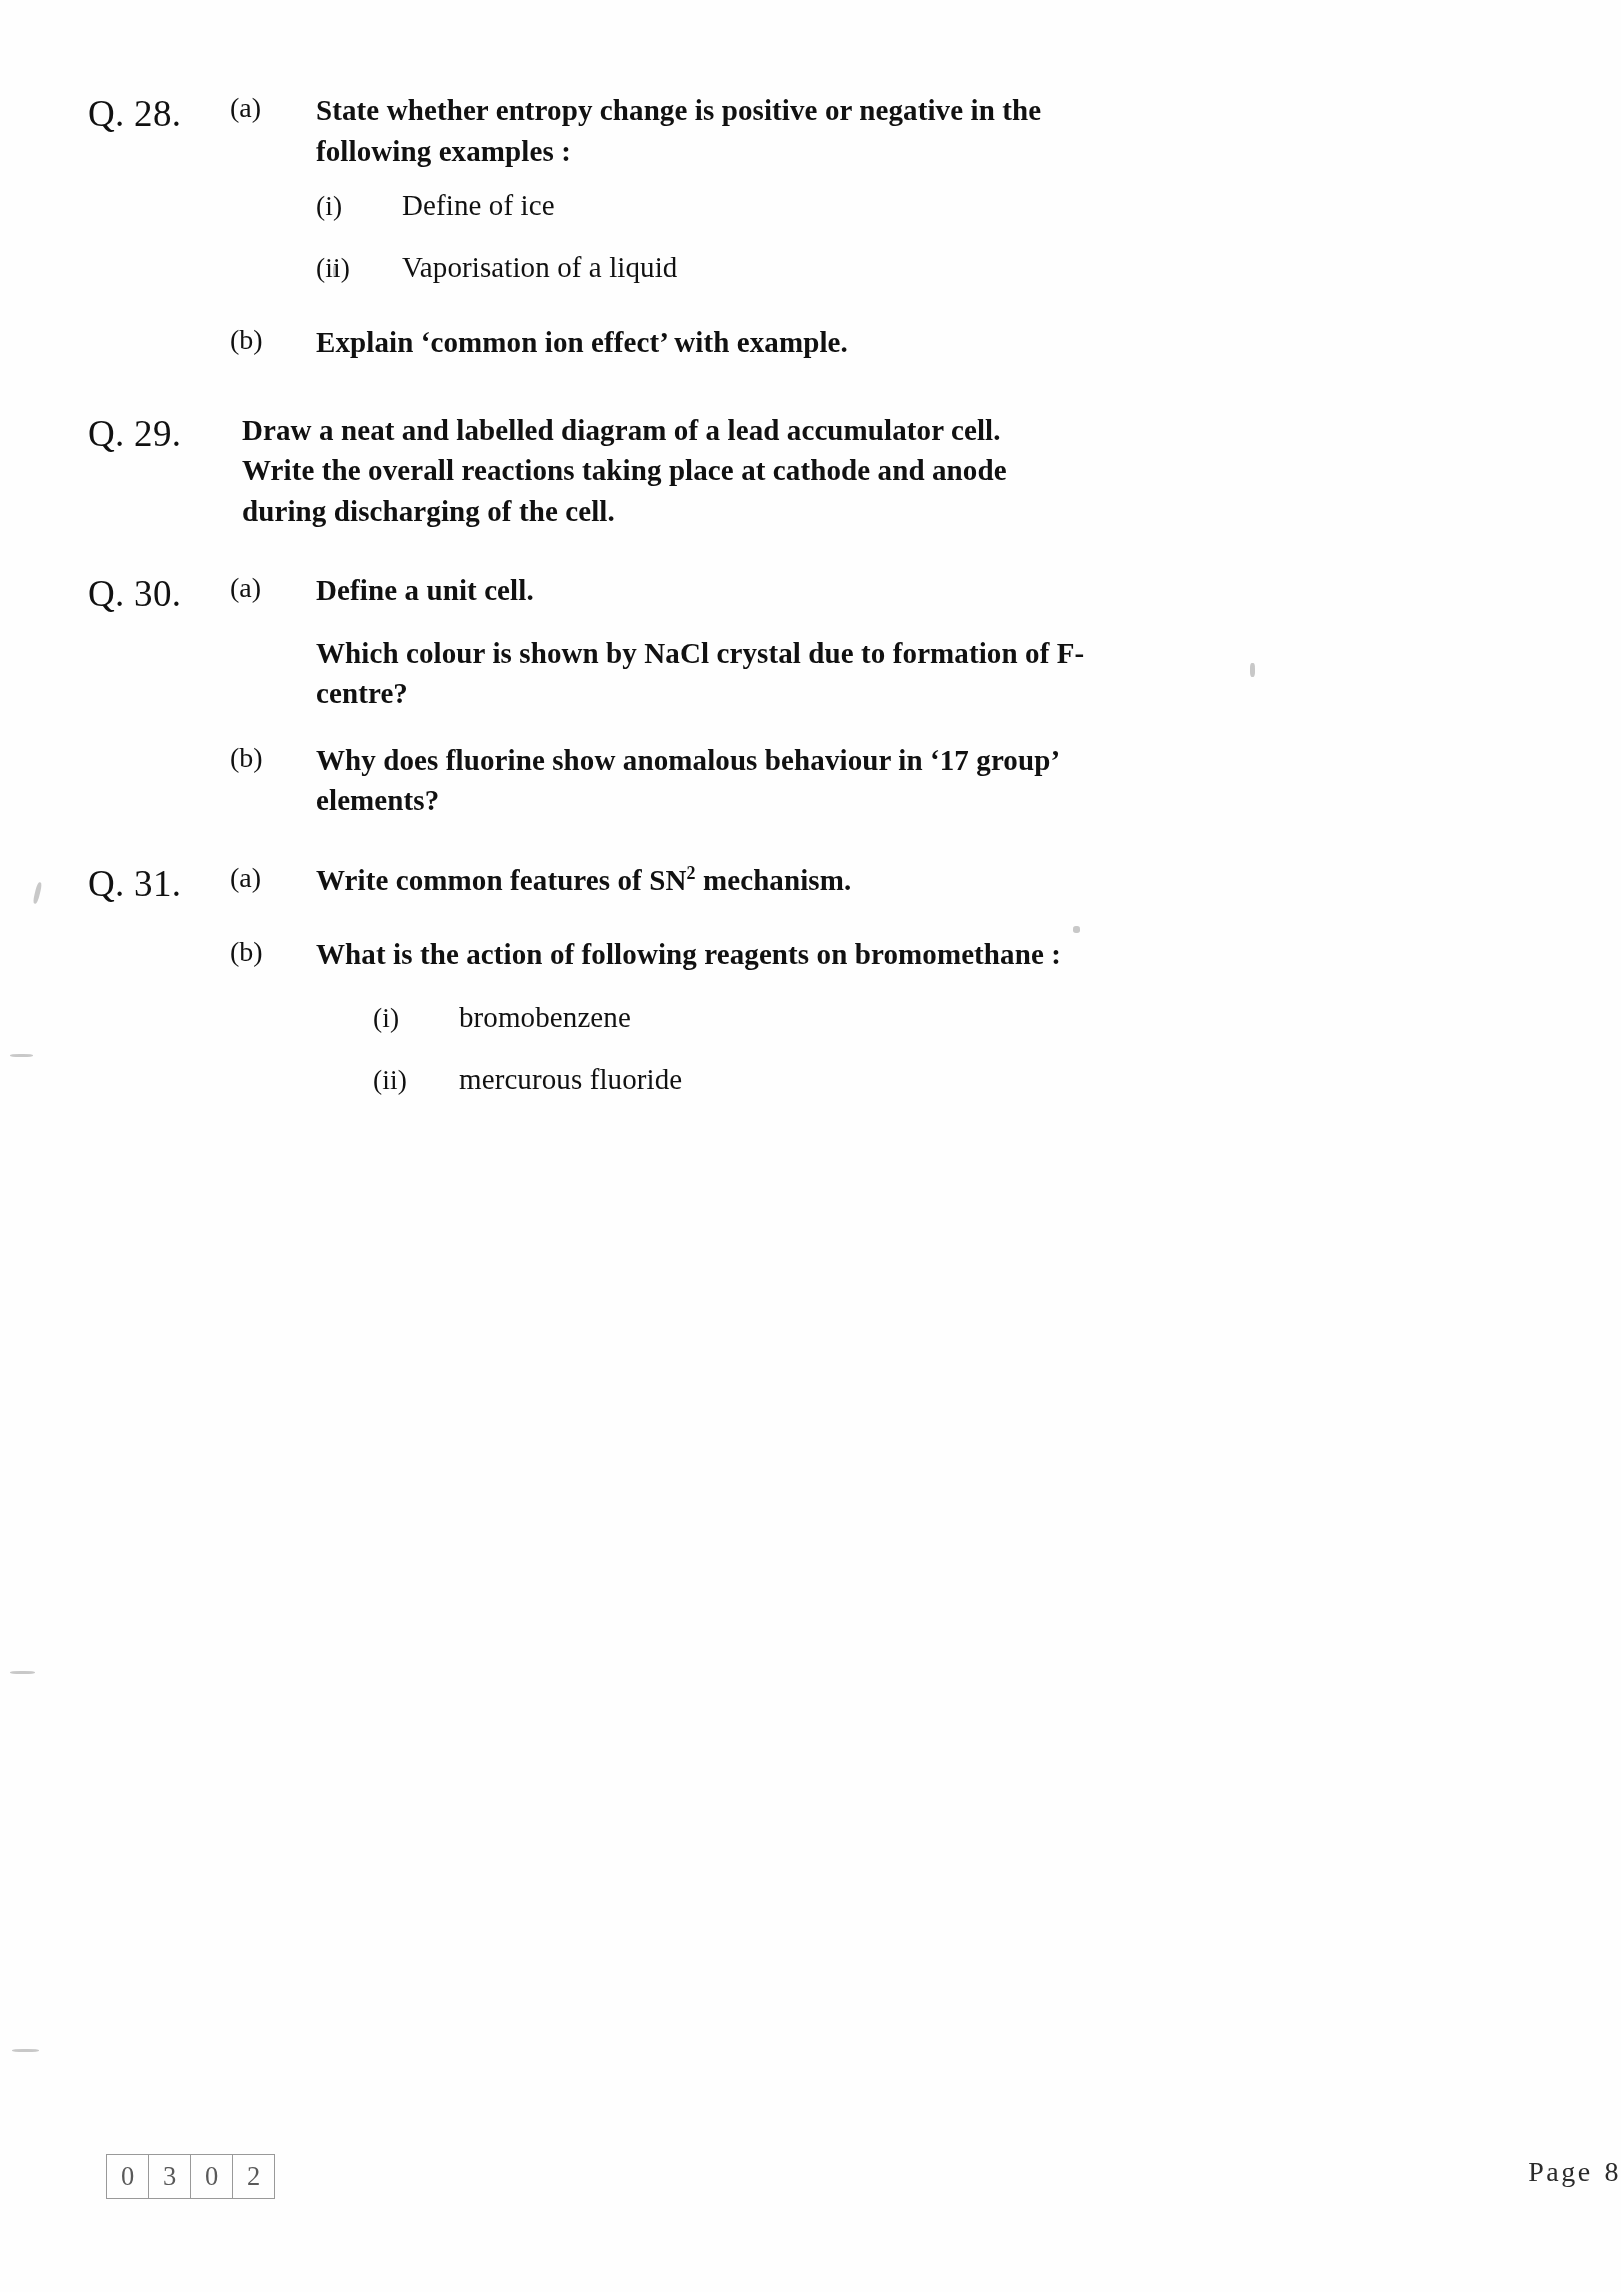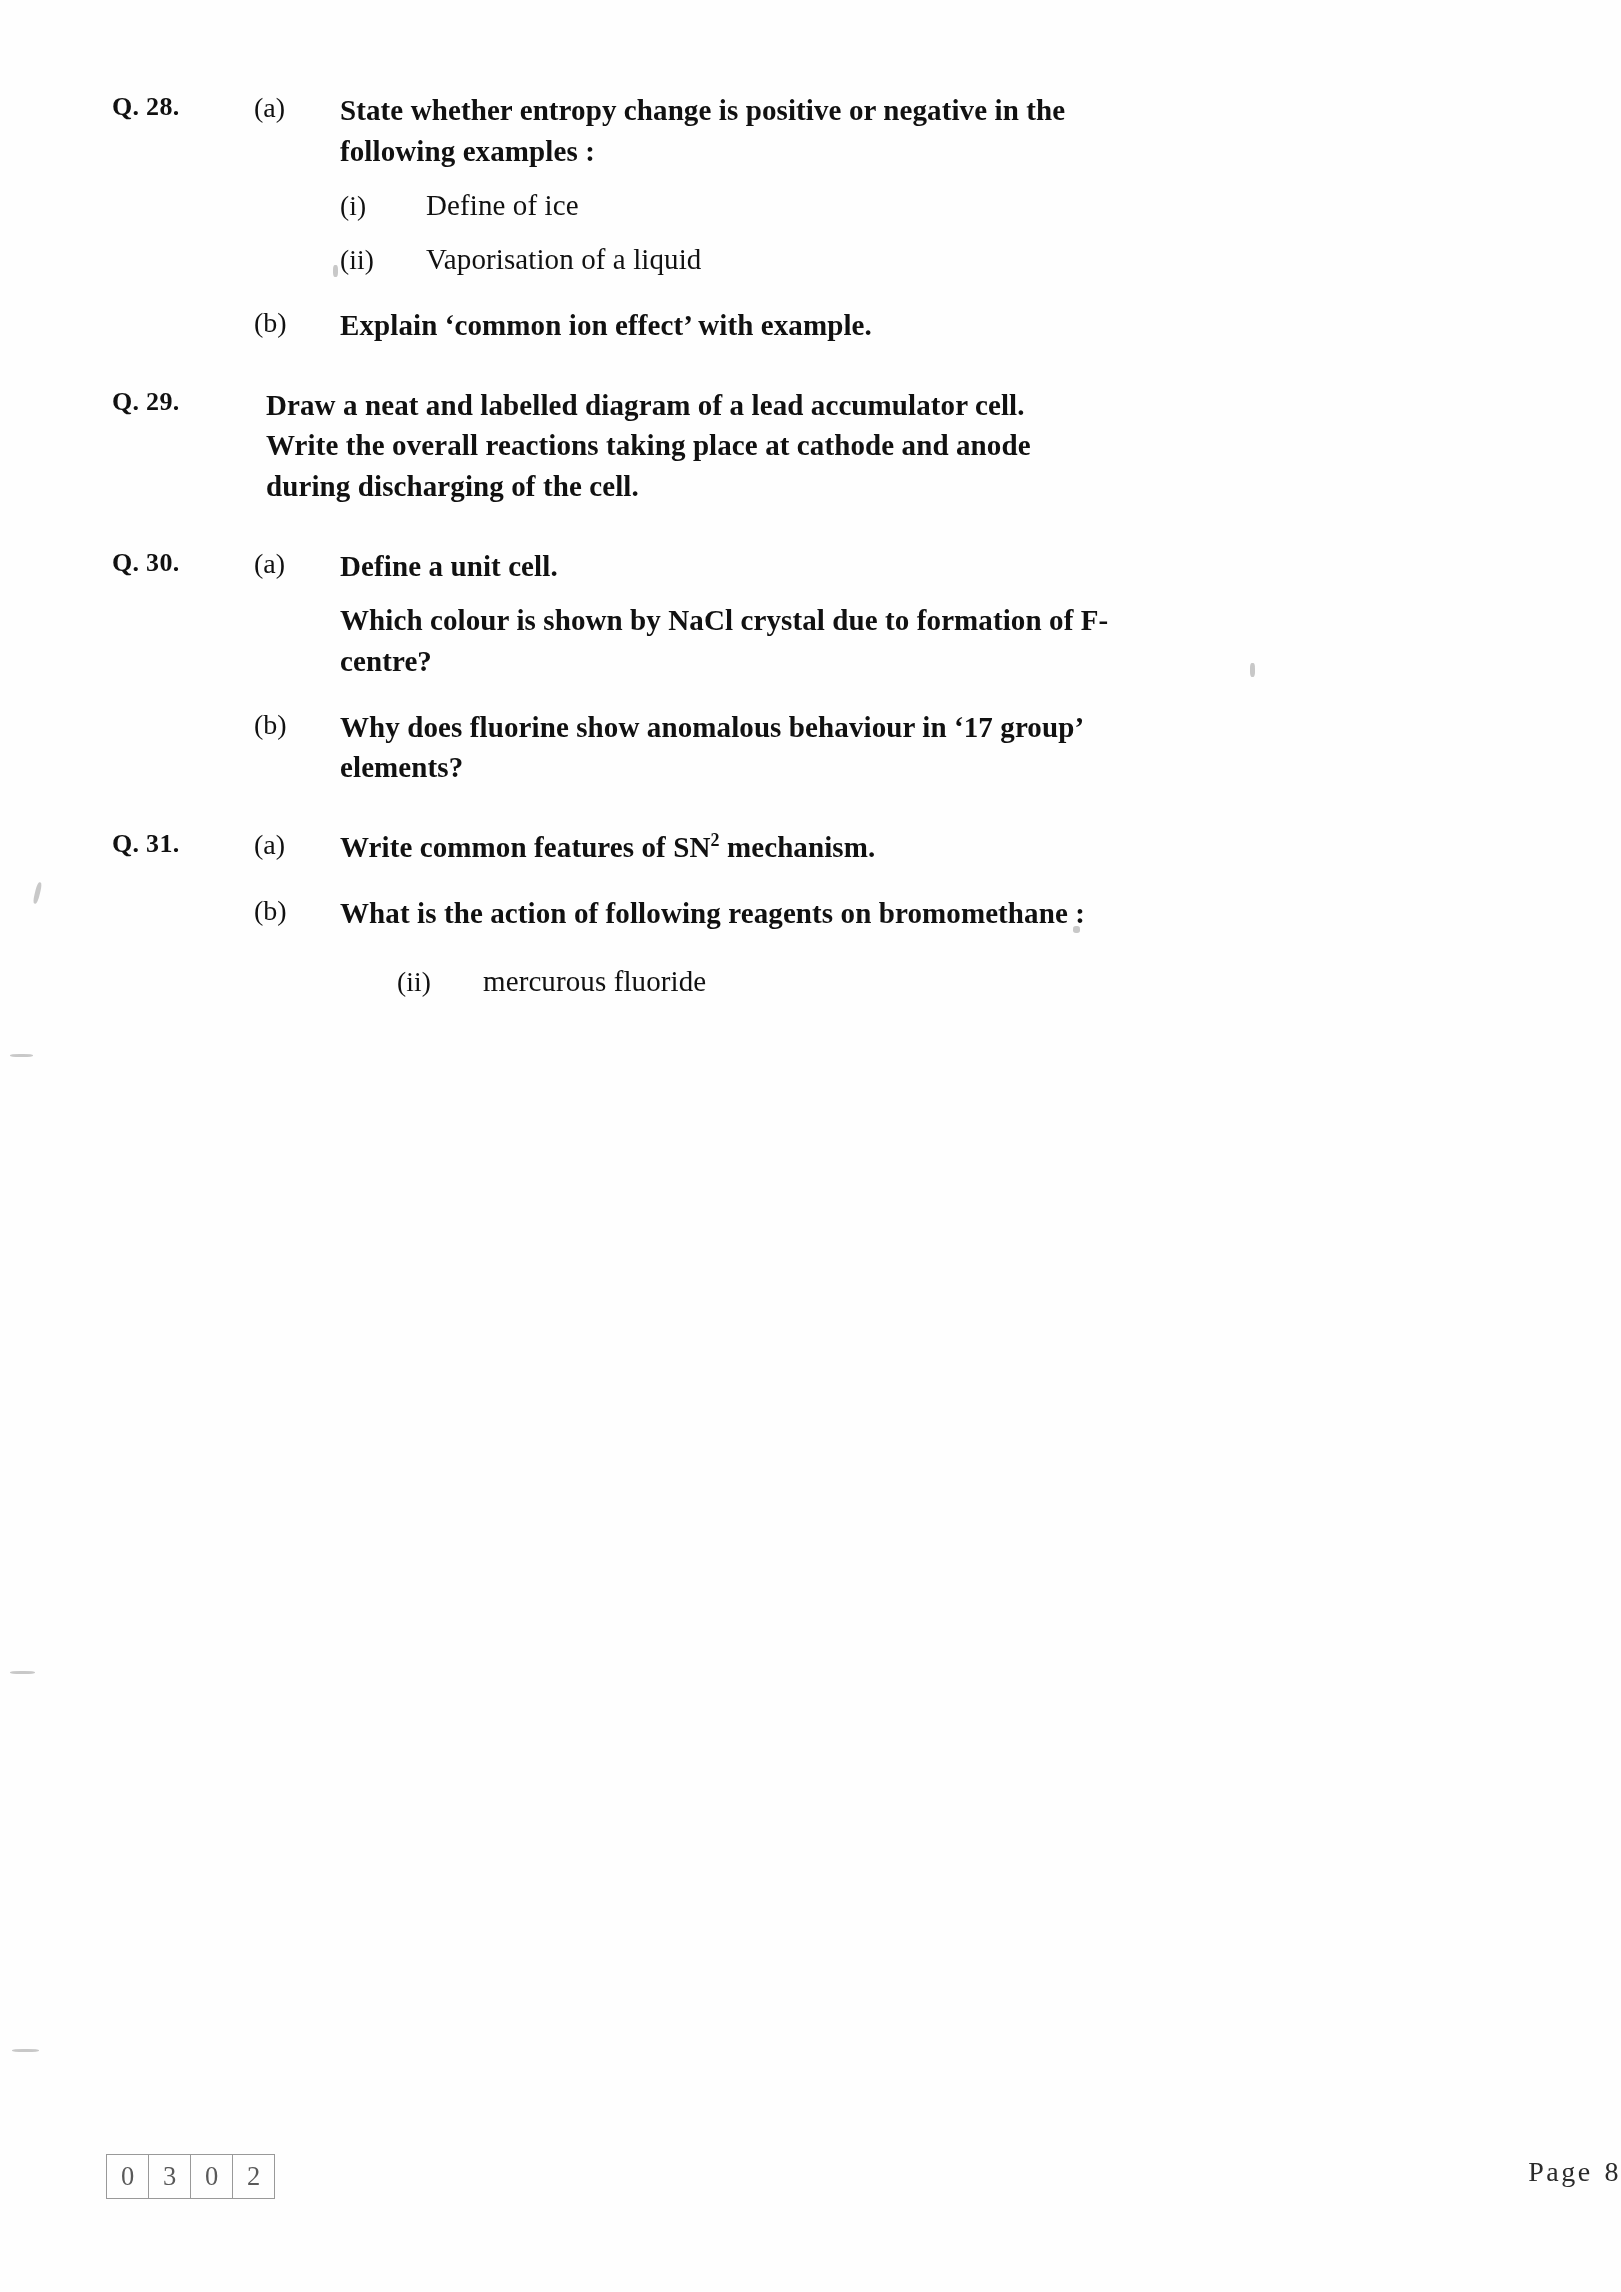--- a/index.html
+++ b/index.html
@@ -37,24 +37,24 @@
     position: relative;
     margin: 0;
   }
   .row {
     display: flex;
     align-items: flex-start;
   }
   .qnum {
     width: 142px;
     flex: 0 0 142px;
-    font-weight: bold;
-    font-size: 26px;
+    font-weight: normal;
+    font-size: 37px;
     letter-spacing: 0.3px;
-    padding-left: 112px;
+    padding-left: 88px;
     box-sizing: content-box;
     line-height: 1.32;
   }
   .qnum.blank { visibility: hidden; }
   .sublabel {
     width: 86px;
     flex: 0 0 86px;
     font-size: 28px;
     line-height: 1.32;
   }
@@ -215,20 +215,27 @@
         <div class="sublabel">(a)</div>
         <div class="body-text wide"><span>Write common features of SN</span><sup>2</sup><span> mechanism.</span></div>
       </div>
       <div class="gap-m"></div>
       <div class="row">
         <div class="qnum blank">&nbsp;</div>
         <div class="sublabel">(b)</div>
         <div class="body-text wide" style="max-width:814px;">What is the action of following reagents on bromomethane :</div>
       </div>
       <div class="gap-s"></div>
+      <div class="row">
+        <div class="qnum blank">&nbsp;</div>
+        <div class="sublabel blank">&nbsp;</div>
+        <div class="body-text" style="padding-left:57px;">
+          <span class="romanlabel" style="display:inline-block;">(i)</span><span>bromobenzene</span>
+        </div>
+      </div>
       <div class="gap-s"></div>
       <div class="row">
         <div class="qnum blank">&nbsp;</div>
         <div class="sublabel blank">&nbsp;</div>
         <div class="body-text" style="padding-left:57px;">
           <span class="romanlabel" style="display:inline-block;">(ii)</span><span>mercurous fluoride</span>
         </div>
       </div>
     </div>
 

